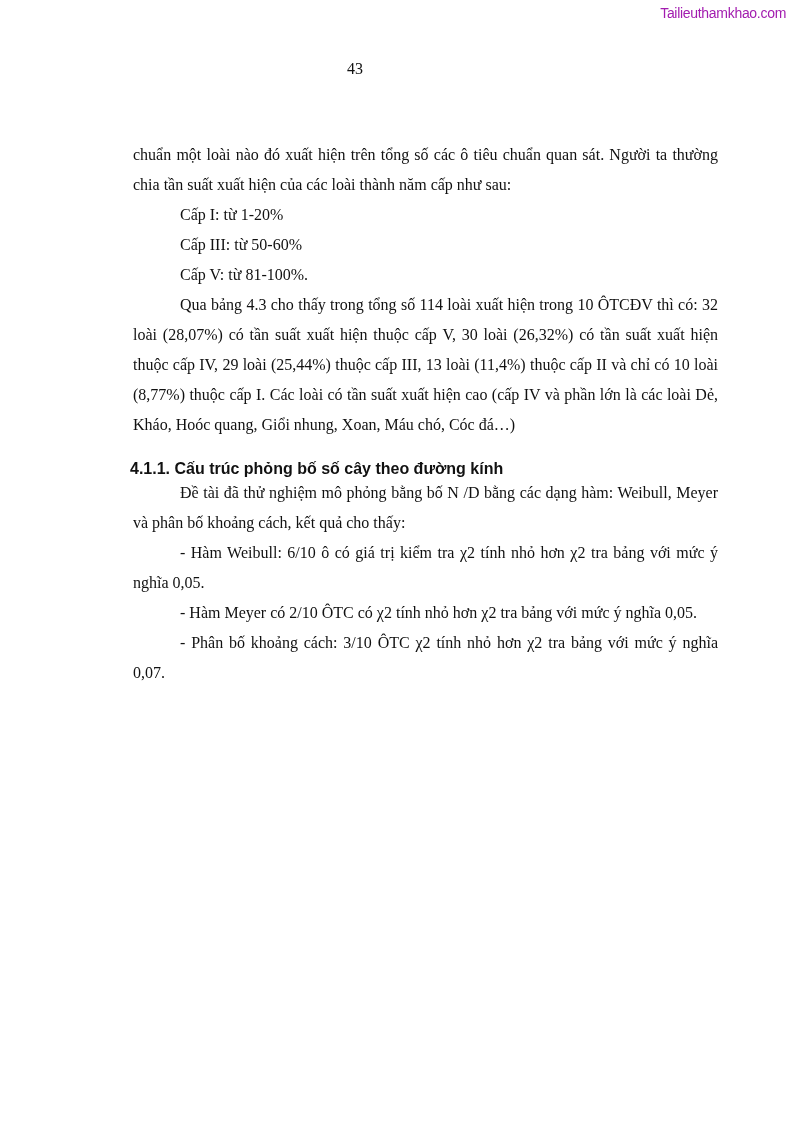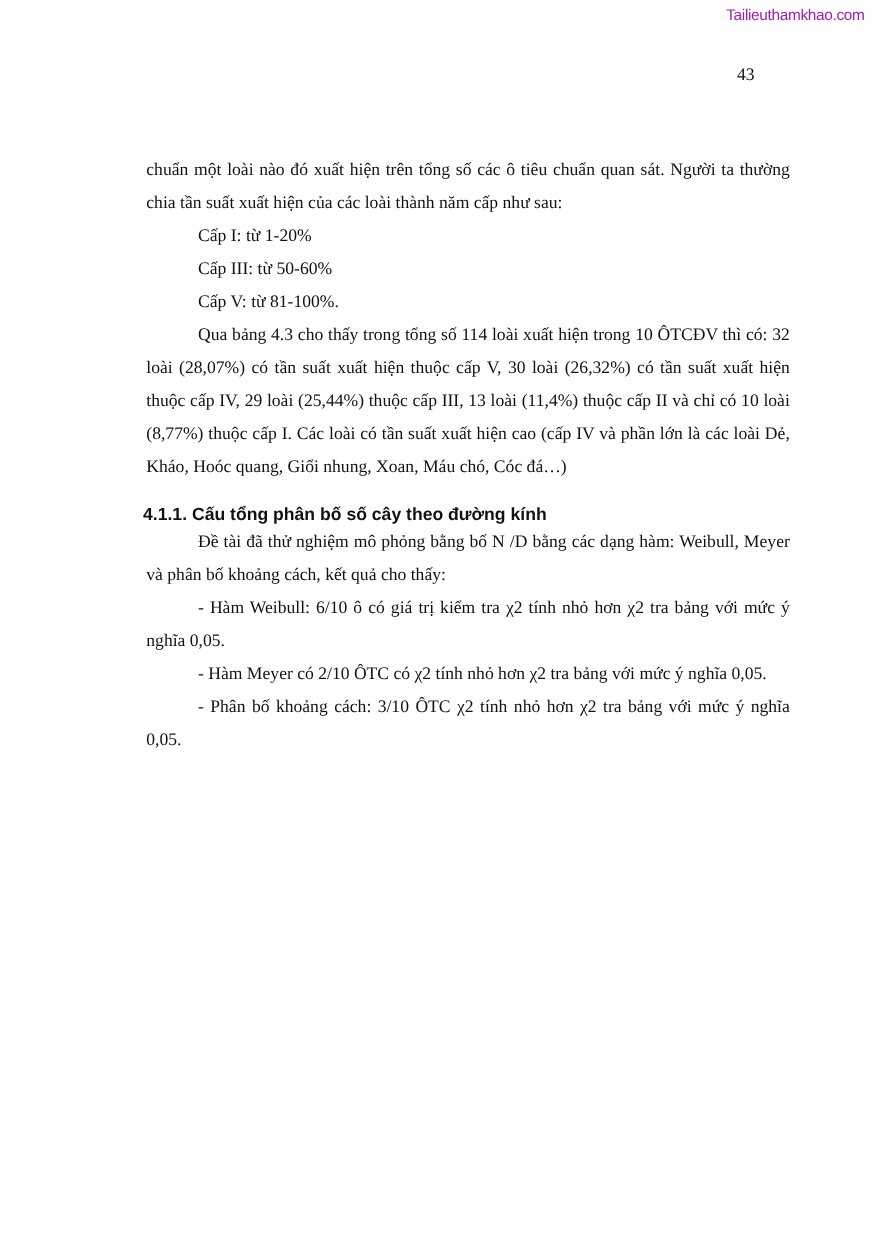--- a/index.html
+++ b/index.html
@@ -1,20 +1,20 @@
 <!DOCTYPE html>
 <html><head>
 <meta charset="utf-8">
 <style>
   html, body { margin: 0; padding: 0; background: #ffffff; }
   body { width: 794px; height: 1123px; position: relative; overflow: hidden;
          font-family: "Liberation Serif", serif; color: #111111; }
   .watermark { position: absolute; top: 5px; right: 8px; font-family: "Liberation Sans", sans-serif;
                font-size: 14px; color: #a21caf; letter-spacing: -0.3px; }
-  .page-number { position: absolute; top: 60px; left: 0; width: 686px; text-align: right; font-size: 16px; }
+  .page-number { position: absolute; top: 60px; left: 12px; width: 686px; text-align: center; font-size: 16px; }
   .content { position: absolute; left: 133px; top: 140px; width: 585px; font-size: 16px; line-height: 30px; }
   .p { margin: 0; text-align: justify; }
   .indent { text-indent: 47px; }
   .level { margin: 0; padding-left: 47px; font-family: Liberation Serif, serif; }
   .heading { margin: 18px 0 0 0; font-family: "Liberation Sans", sans-serif; font-weight: bold;
              font-size: 16px; line-height: 22px; margin-left: -3px; }
   .p-tight { margin-top: -2px; }
 </style>
 </head>
 <body>
@@ -22,18 +22,18 @@
 <div class="watermark">Tailieuthamkhao.com</div>
 <div class="page-number">43</div>
 
 <div class="content">
   <p class="p">chuẩn một loài nào đó xuất hiện trên tổng số các ô tiêu chuẩn quan sát. Người ta thường chia tần suất xuất hiện của các loài thành năm cấp như sau:</p>
   <p class="level">Cấp I: từ 1-20%</p>
   <p class="level">Cấp III: từ 50-60%</p>
   <p class="level">Cấp V: từ 81-100%.</p>
   <p class="p indent">Qua bảng 4.3 cho thấy trong tổng số 114 loài xuất hiện trong 10 ÔTCĐV thì có: 32 loài (28,07%) có tần suất xuất hiện thuộc cấp V, 30 loài (26,32%) có tần suất xuất hiện thuộc cấp IV, 29 loài (25,44%) thuộc cấp III, 13 loài (11,4%) thuộc cấp II và chỉ có 10 loài (8,77%) thuộc cấp I. Các loài có tần suất xuất hiện cao (cấp IV và phần lớn là các loài Dẻ, Kháo, Hoóc quang, Giổi nhung, Xoan, Máu chó, Cóc đá…)</p>
 
-  <h2 class="heading">4.1.1. Cấu tổng phân bố số cây theo đường kính</h2>
+  <h2 class="heading">4.1.1. Cấu trúc phỏng bố số cây theo đường kính</h2>
   <p class="p indent p-tight">Đề tài đã thử nghiệm mô phỏng bằng bố N /D bằng các dạng hàm: Weibull, Meyer và phân bố khoảng cách, kết quả cho thấy:</p>
   <p class="p indent">- Hàm Weibull: 6/10 ô có giá trị kiểm tra χ2  tính nhỏ hơn χ2 tra bảng với mức ý nghĩa 0,05.</p>
   <p class="p indent">- Hàm Meyer có 2/10 ÔTC có χ2  tính nhỏ hơn χ2 tra bảng với mức ý nghĩa 0,05.</p>
-  <p class="p indent">- Phân bố khoảng cách: 3/10 ÔTC χ2  tính nhỏ hơn χ2 tra bảng với mức ý nghĩa 0,05.</p>
+  <p class="p indent">- Phân bố khoảng cách: 3/10 ÔTC χ2  tính nhỏ hơn χ2 tra bảng với mức ý nghĩa 0,07.</p>
 </div>
 
 </body></html>

